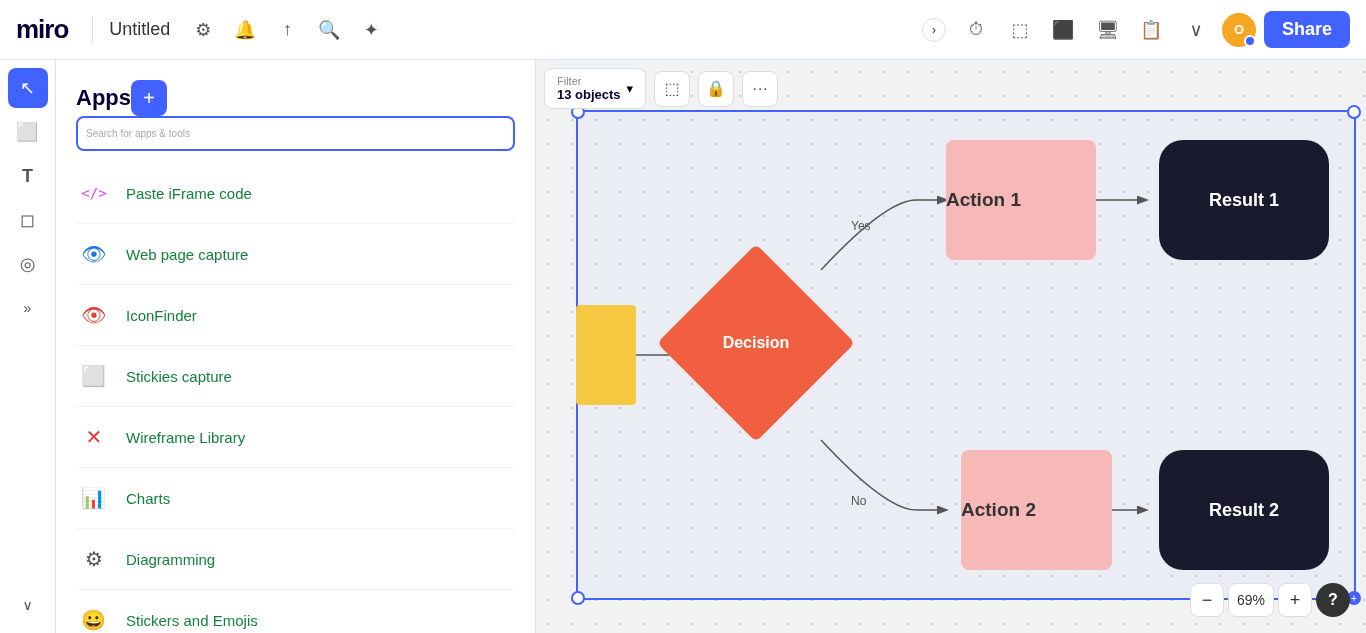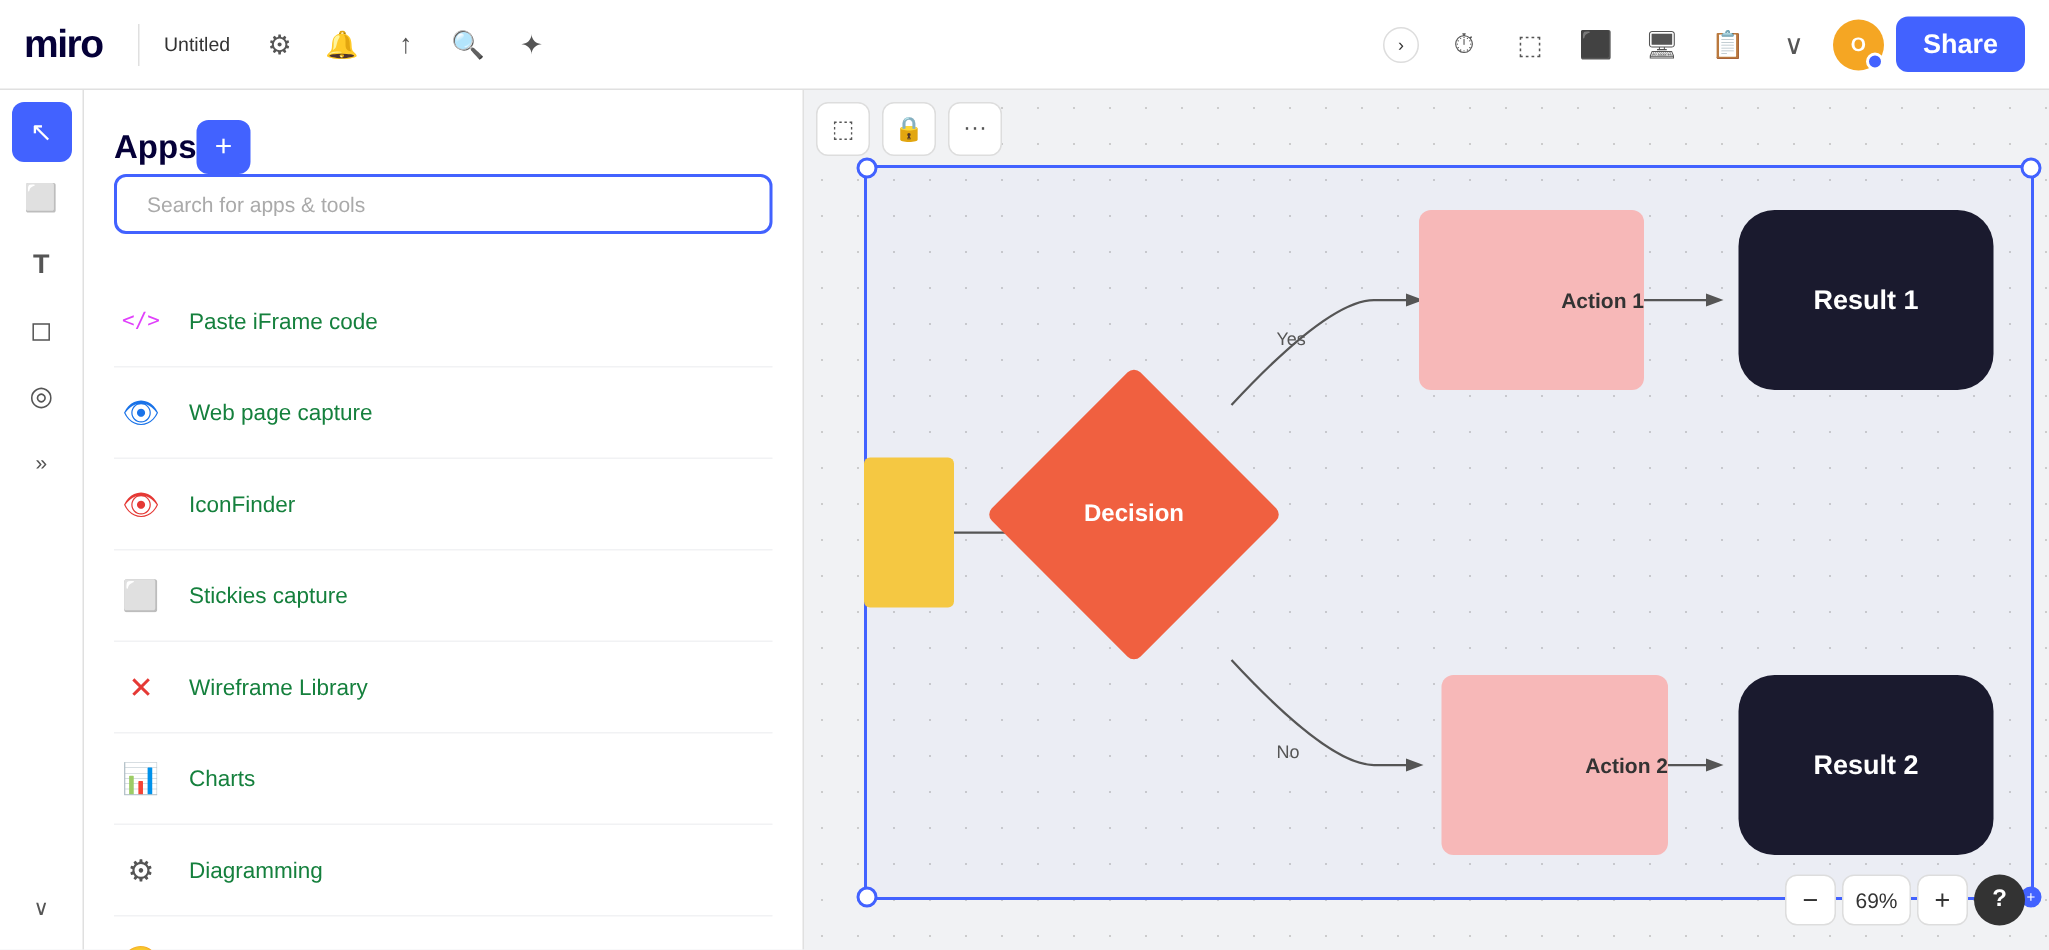--- a/index.html
+++ b/index.html
@@ -6,21 +6,21 @@
     body { font-family: -apple-system, BlinkMacSystemFont, 'Segoe UI', sans-serif; background: #f1f2f4; width: 1366px; height: 633px; overflow: hidden; position: relative; }
 
     
     #topbar {
       position: absolute; top: 0; left: 0; right: 0; height: 60px;
       background: #fff; border-bottom: 1px solid #e0e0e0;
       display: flex; align-items: center; padding: 0 16px; gap: 8px; z-index: 100;
     }
     #logo { font-size: 26px; font-weight: 900; color: #050038; letter-spacing: -1px; margin-right: 8px; }
     #logo-divider { width: 1px; height: 28px; background: #e0e0e0; margin: 0 8px; }
-    #doc-title { font-size: 13px; color: #333; margin-right: 8px; }
+    #doc-title { font-size: 18px; color: #333; margin-right: 8px; }
     .topbar-icon { width: 34px; height: 34px; display: flex; align-items: center; justify-content: center; border-radius: 6px; cursor: pointer; color: #555; font-size: 18px; }
     #topbar-right { margin-left: auto; display: flex; align-items: center; gap: 8px; }
     .topbar-tool-icon { width: 36px; height: 36px; display: flex; align-items: center; justify-content: center; border-radius: 6px; cursor: pointer; color: #555; font-size: 18px; }
     #share-btn { background: #4262ff; color: #fff; border: none; border-radius: 8px; padding: 8px 18px; font-size: 18px; font-weight: 600; cursor: pointer; }
     #avatar { width: 34px; height: 34px; border-radius: 50%; background: #f5a623; display: flex; align-items: center; justify-content: center; font-size: 13px; font-weight: 700; color: #fff; position: relative; }
     #avatar-badge { width: 12px; height: 12px; background: #4262ff; border-radius: 50%; position: absolute; bottom: 0; right: 0; border: 2px solid #fff; }
 
     
     #left-sidebar {
       position: absolute; top: 60px; left: 0; bottom: 0; width: 56px;
@@ -35,21 +35,21 @@
     
     #apps-panel {
       position: absolute; top: 60px; left: 56px; width: 480px; bottom: 0;
       background: #fff; border-right: 1px solid #e0e0e0;
       z-index: 40; display: flex; flex-direction: column;
     }
     #apps-panel-inner { padding: 20px 20px 0 20px; flex: 1; overflow-y: auto; }
     #apps-header { display: flex; align-items: center; }
     #apps-title { font-size: 22px; font-weight: 700; color: #050038; }
     #apps-add-btn { width: 36px; height: 36px; background: #4262ff; border-radius: 8px; display: flex; align-items: center; justify-content: center; cursor: pointer; color: #fff; font-size: 20px; font-weight: 300; }
-    #apps-search { width: 100%; border: 2px solid #4262ff; border-radius: 8px; padding: 10px 20px; font-size: 14px; color: #555; outline: none; margin-bottom: 28px; }
+    #apps-search { width: 100%; border: 2px solid #4262ff; border-radius: 8px; padding: 10px 8px; font-size: 10px; color: #555; outline: none; margin-bottom: 12px; }
     #apps-search::placeholder { color: #aaa; }
 
     .app-item { display: flex; align-items: center; gap: 14px; padding: 12px 0; border-bottom: 1px solid #f1f2f4; cursor: pointer; position: relative; }
     .app-icon { width: 36px; height: 36px; display: flex; align-items: center; justify-content: center; font-size: 20px; flex-shrink: 0; }
     .app-label { font-size: 15px; color: #15803d; }
 
     
     #canvas {
       position: absolute; top: 60px; left: 536px; right: 0; bottom: 0;
       background: #f1f2f4; overflow: hidden;
@@ -96,22 +96,22 @@
       width: 140px; height: 140px; background: #f06040;
       transform: rotate(45deg); border-radius: 6px;
       position: absolute; top: 20px; left: 30px;
     }
     .diamond-label {
       position: absolute; top: 50%; left: 50%; transform: translate(-50%, -50%);
       font-size: 16px; font-weight: 600; color: #fff; white-space: nowrap;
     }
     .shape-action {
       position: absolute; background: #f7b8b8; border-radius: 8px;
-      display: flex; align-items: center; justify-content: flex-end;
-      font-size: 14px; font-weight: 600; color: #333;
+      display: flex; align-items: center; justify-content: flex-start;
+      font-size: 19px; font-weight: 600; color: #333;
     }
     .shape-result {
       position: absolute; background: #1a1a2e; border-radius: 24px;
       display: flex; align-items: center; justify-content: center;
       font-size: 18px; font-weight: 600; color: #fff; margin-left: 13px;
     }
 
     
     #connectors { position: absolute; top: 0; left: 0; width: 100%; height: 100%; pointer-events: none; }
 
@@ -239,20 +239,27 @@
           </div>
           <span class="app-label">Stickers and Emojis</span>
         </div>
       </div>
   </div>
 </div>
 
 <div id="canvas">
 
   <div id="filter-bar">
+    <div id="filter-btn">
+      <div>
+        <div id="filter-label">Filter</div>
+        <div id="filter-count">13 objects</div>
+      </div>
+      <span>▾</span>
+    </div>
     <div class="canvas-tool-btn">⬚</div>
     <div class="canvas-tool-btn">🔒</div>
     <div class="canvas-tool-btn">···</div>
   </div>
 
   <div id="diagram">
 
     <div class="sel-box" style="left:20px; top:0px; width:780px; height:490px;">
 
       <div class="corner-handle" style="top:-7px; left:-7px;"></div>

